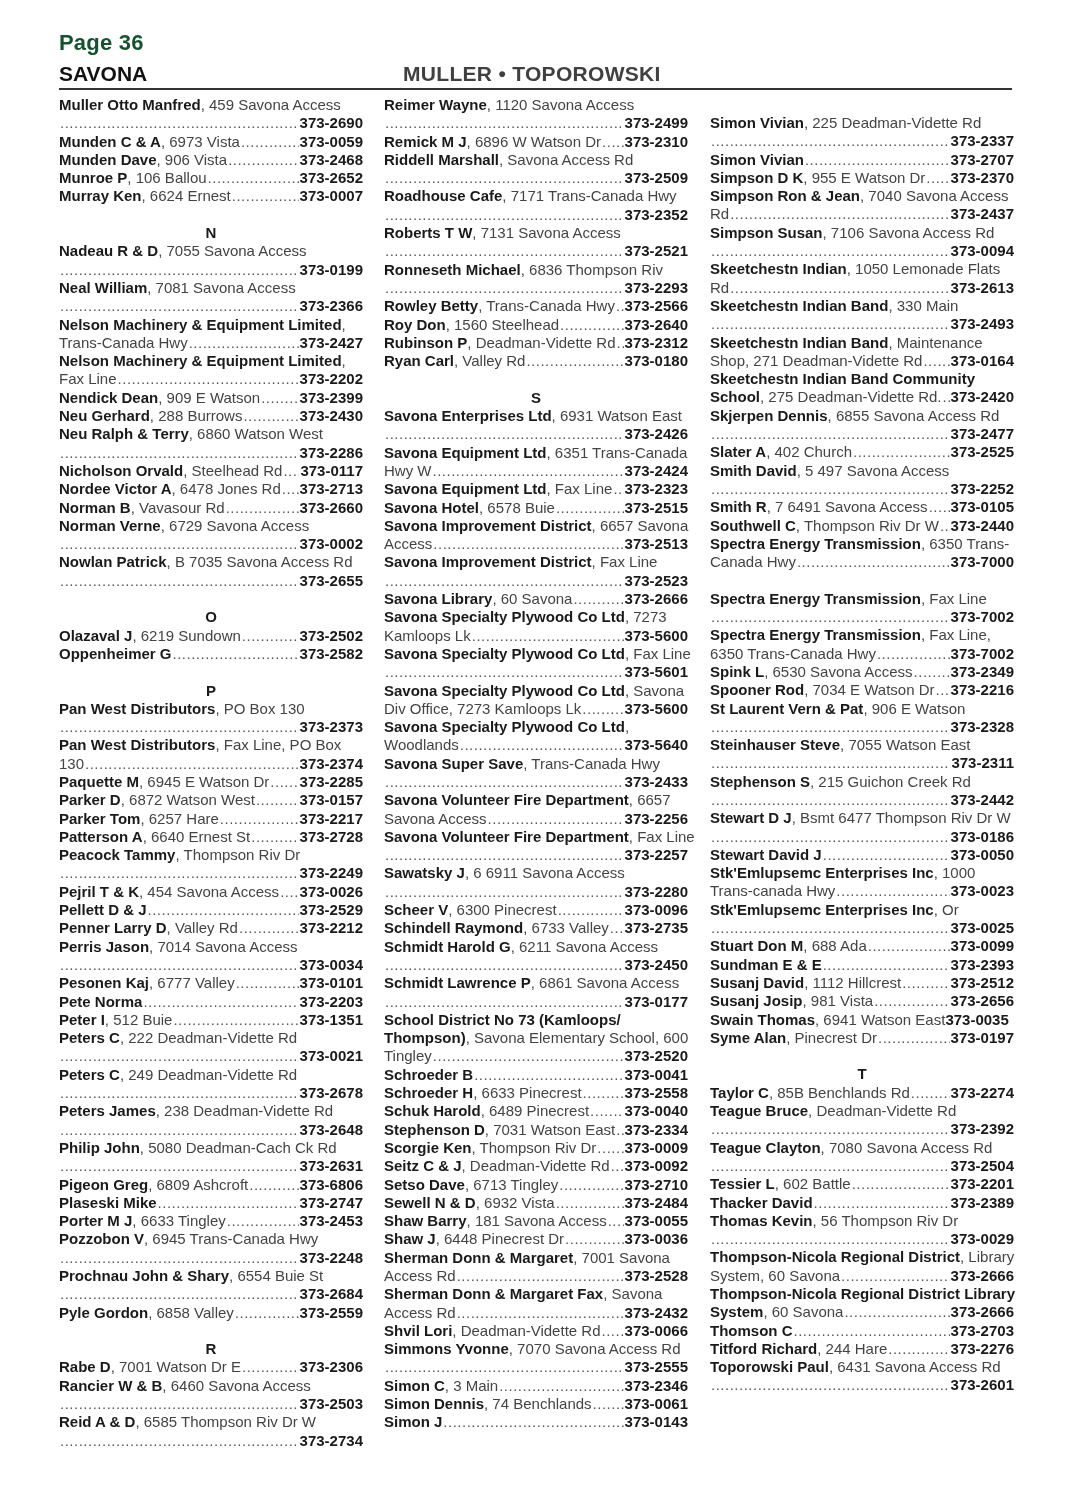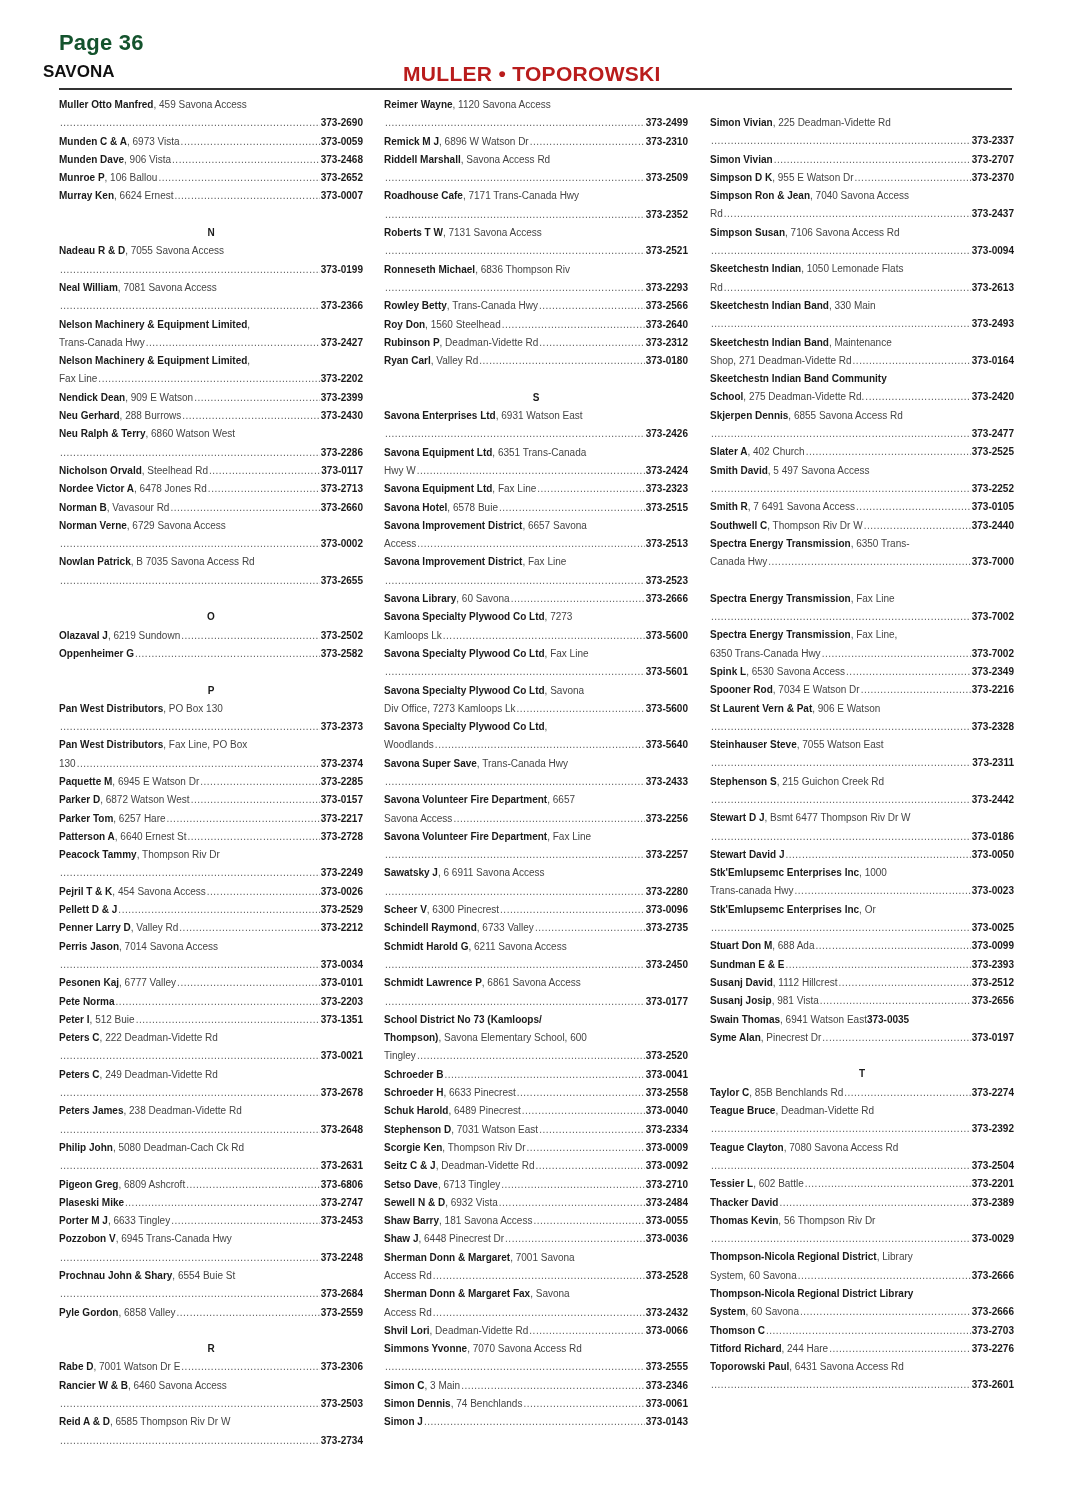--- a/index.html
+++ b/index.html
@@ -1,22 +1,22 @@
 <!DOCTYPE html>
 <html><head>
 <meta charset="utf-8">
 <style>
   html, body { margin: 0; padding: 0; background: #ffffff; }
   body { width: 1071px; height: 1500px; position: relative; overflow: hidden;
          font-family: "Liberation Sans", sans-serif; color: #222; }
   .page-num { position: absolute; left: 59px; top: 30px; font-size: 22px; font-weight: bold; color: #14532d; letter-spacing: 0.2px; }
-  .town { position: absolute; left: 43px; top: 62px; font-size: 17px; font-weight: bold; color: #111; }
-  .range { position: absolute; left: 403px; top: 62px; font-size: 21px; font-weight: bold; color: #b91c1c; letter-spacing: 0.3px; }
+  .town { position: absolute; left: 59px; top: 62px; font-size: 21px; font-weight: bold; color: #111; }
+  .range { position: absolute; left: 403px; top: 62px; font-size: 21px; font-weight: bold; color: #404040; letter-spacing: 0.3px; }
   .rule { position: absolute; left: 59px; top: 88px; width: 953px; height: 2px; background: #333; }
-  .col { position: absolute; width: 304px; font-size: 10px; line-height: 18.3px; }
+  .col { position: absolute; width: 304px; font-size: 15px; line-height: 18.3px; }
   .col.c1 { left: 59px; top: 96px; }
   .col.c2 { left: 384px; top: 96px; }
   .col.c3 { left: 710px; top: 114px; }
   .entry { display: block; }
   .entry .nm { font-weight: bold; color: #1a1a1a; }
   .entry .ad { color: #444; }
   .line { display: flex; align-items: baseline; }
   .line .txt { white-space: nowrap; flex: 0 0 auto; }
   .line .dots { flex: 1 1 auto; overflow: hidden; white-space: nowrap; color: #555; margin: 0 1px; min-width: 0; }
   .line .dots::before { content: "......................................................................................................................................................"; letter-spacing: 0.5px; }

